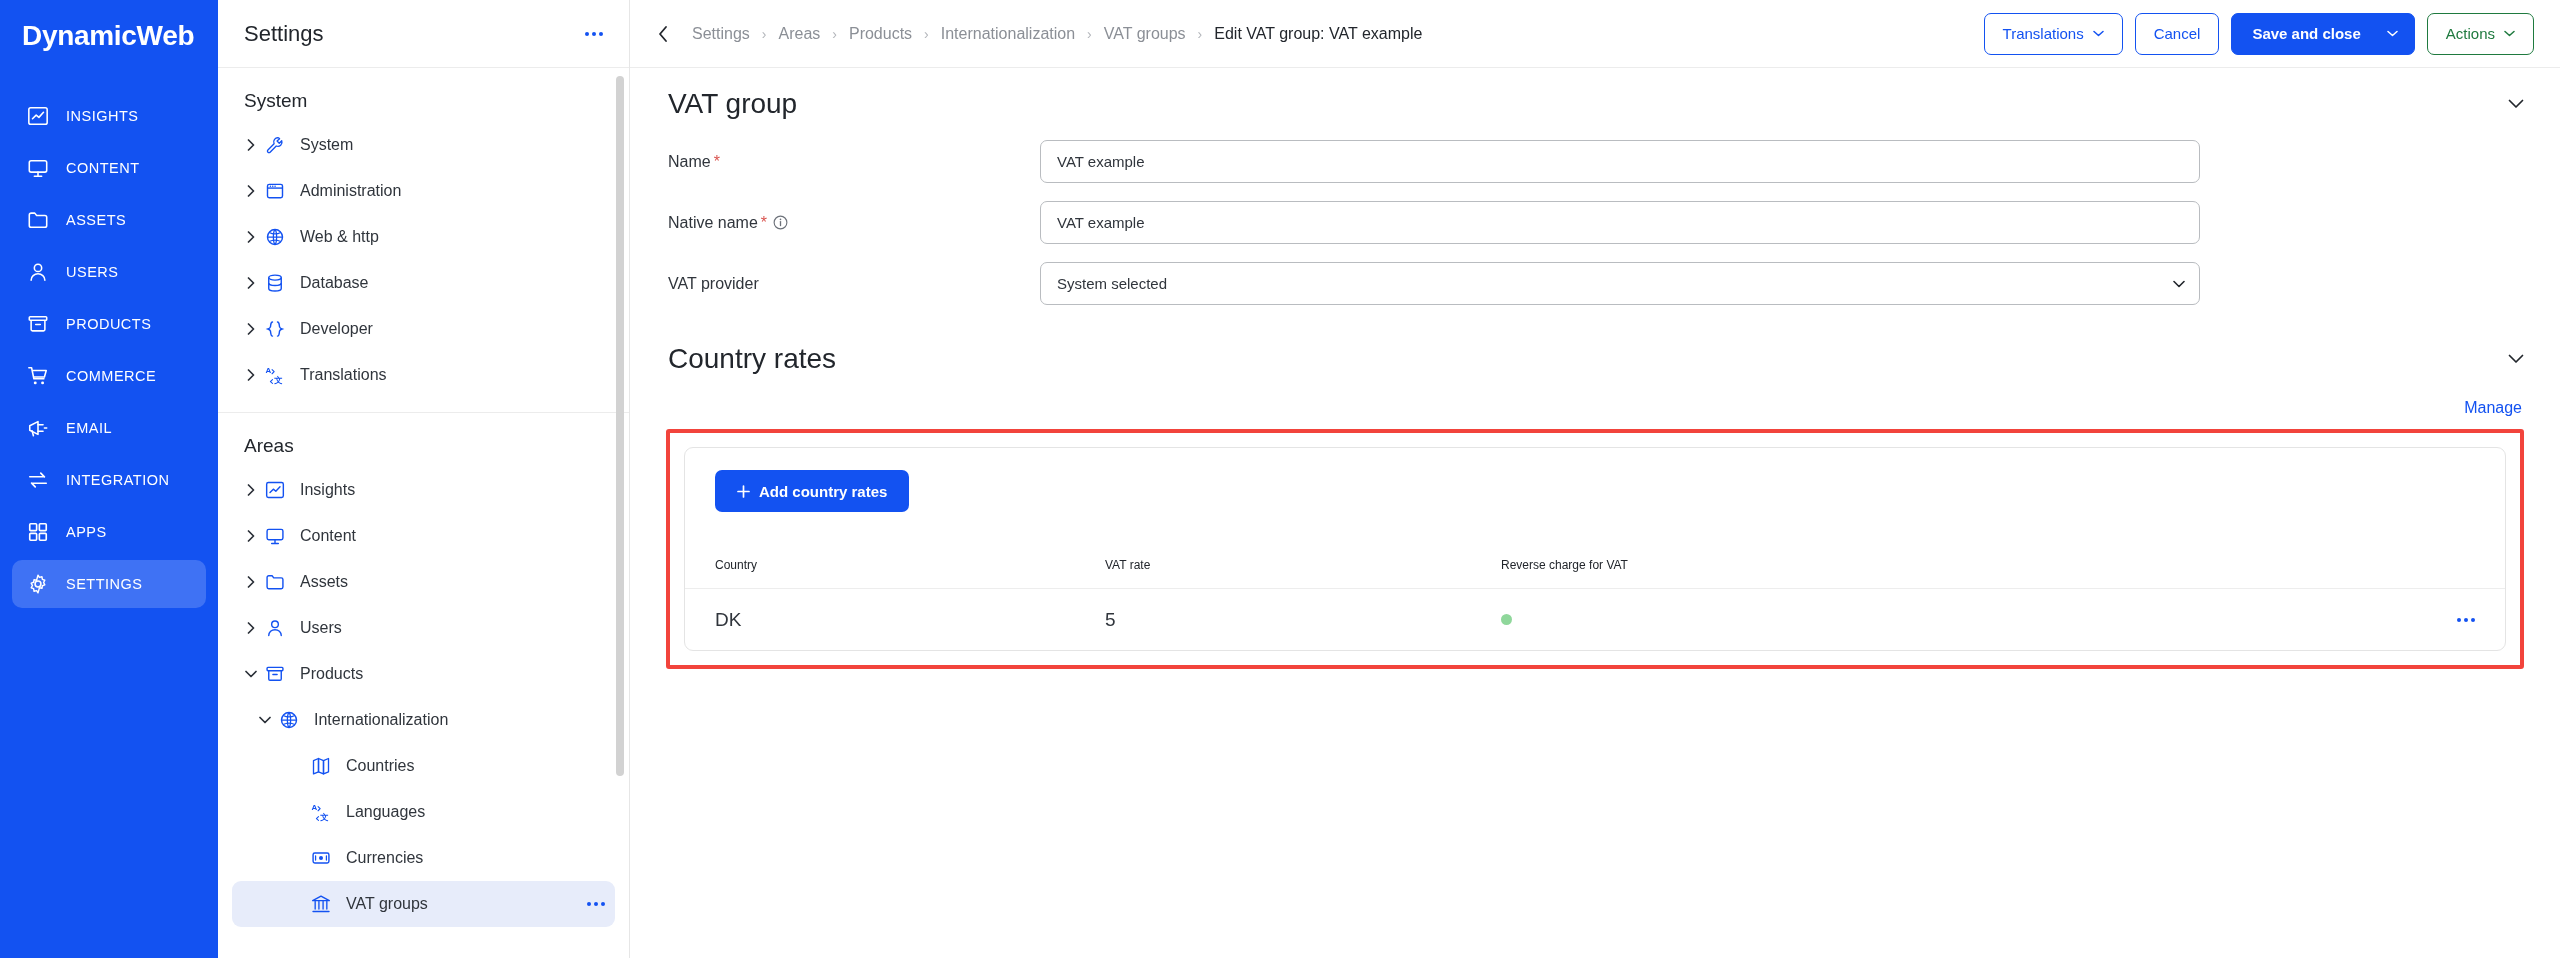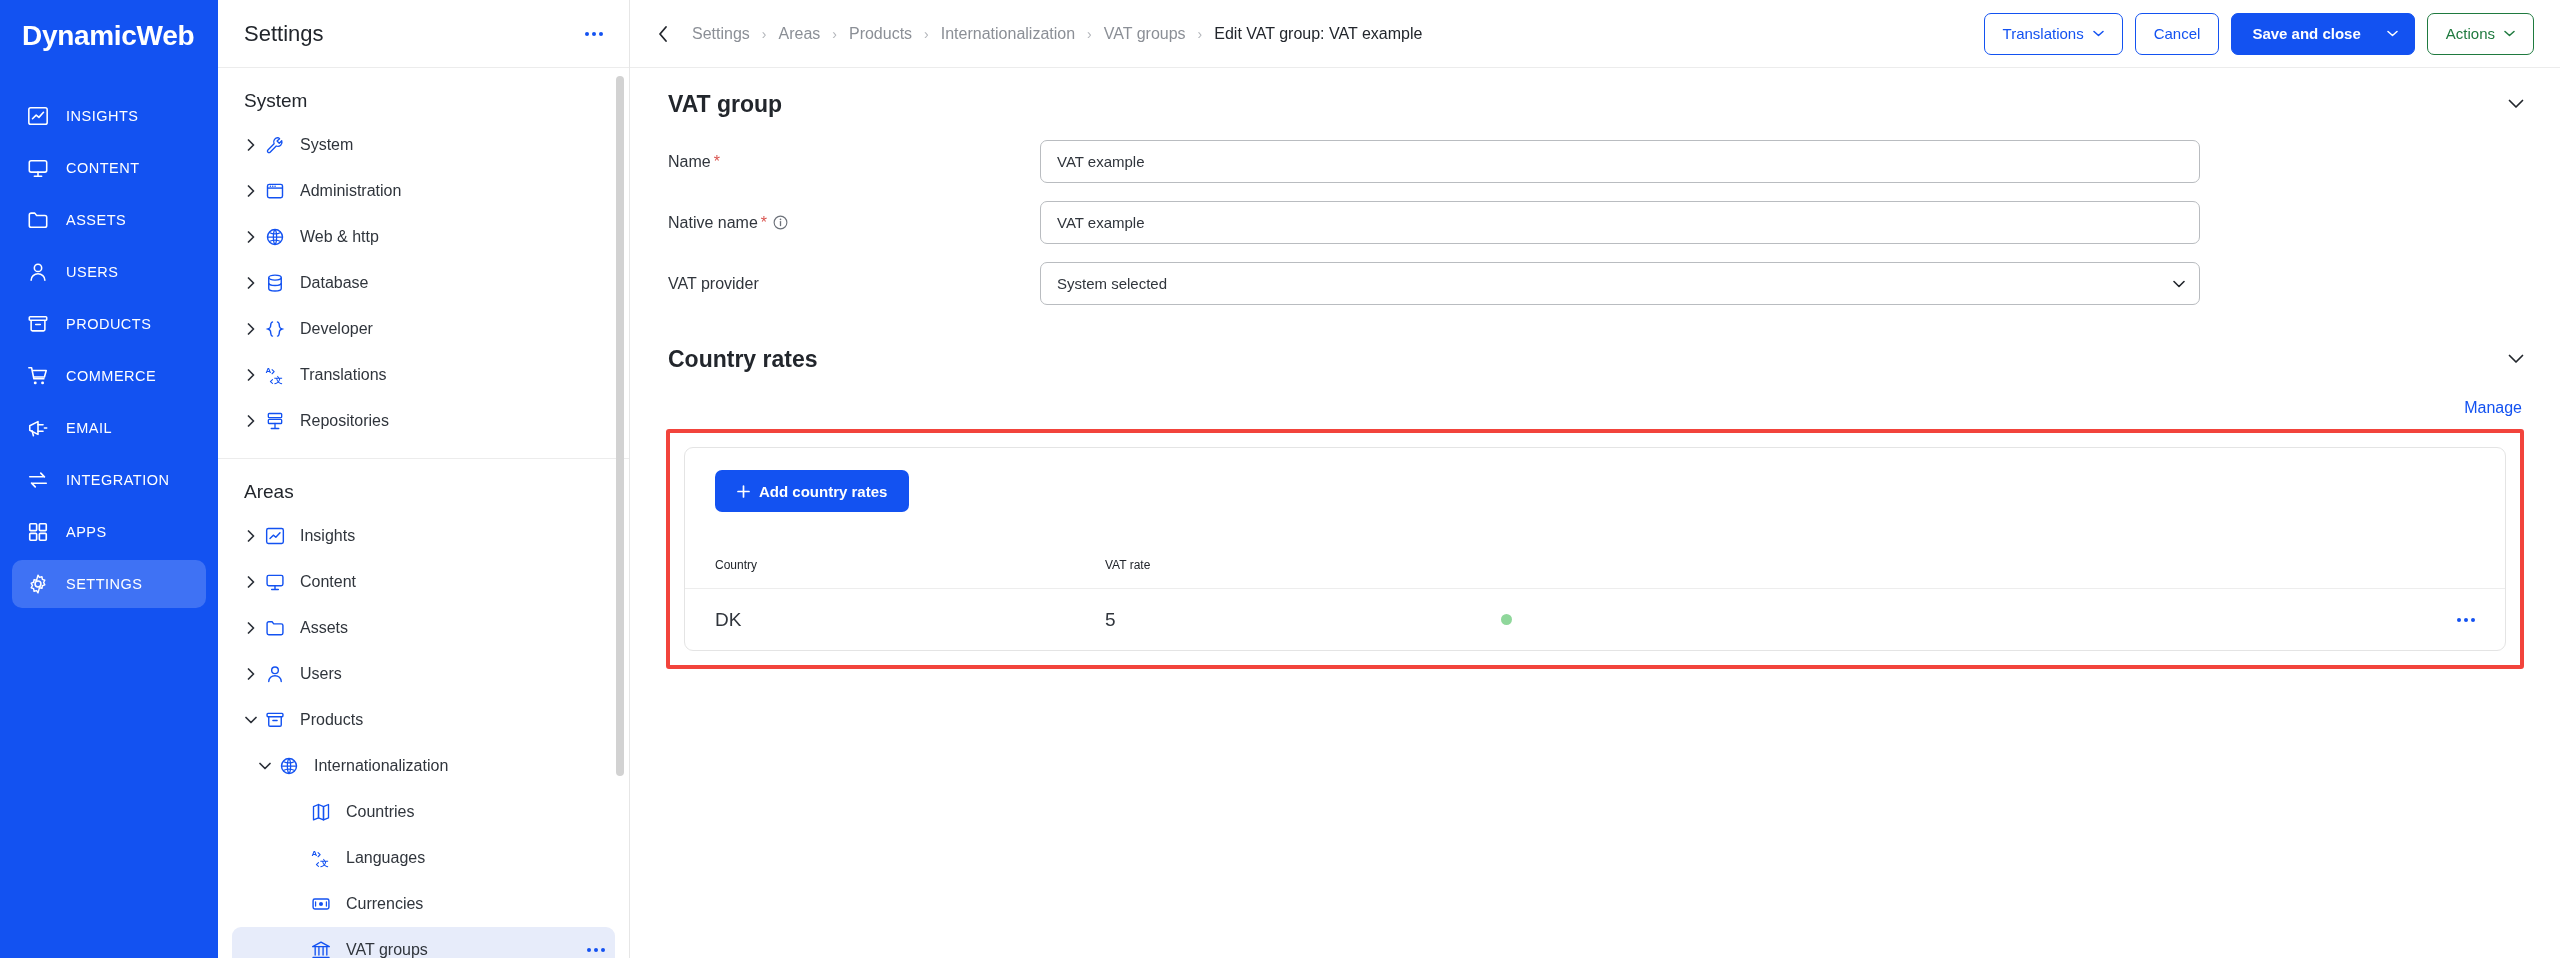--- a/index.html
+++ b/index.html
@@ -124,21 +124,21 @@
 
   #scrollwrap { flex: 1; overflow: auto; padding: 0; }
   #card {
     background: #ffffff; margin: 0; min-height: 100%;
     padding: 0 0 40px 0;
   }
   .sec-head {
     display: flex; align-items: center; padding: 0 36px 0 38px;
     height: 72px;
   }
-  .sec-title { font-size: 23px; color: #22262c; font-weight: 700; flex: 1; }
+  .sec-title { font-size: 28px; color: #22262c; font-weight: 400; flex: 1; }
   .sec-caret { color: #22262c; display: flex; align-items: center; cursor: pointer; }
 
   .frow { display: flex; align-items: center; padding: 0 38px; margin-bottom: 18px; }
   .flabel {
     width: 332px; flex: 0 0 332px; font-size: 16px; color: #30353c;
     display: flex; align-items: center; gap: 3px;
   }
   .req { color: #d9534f; font-size: 16px; }
   .info-ic { display: flex; align-items: center; color: #6c7179; margin-left: 3px; }
   .fctl { flex: 1; max-width: 1200px; padding-left: 40px; }
@@ -386,35 +386,20 @@
         </span>
         <span class="tw-ic">
           <svg width="20" height="20" viewBox="0 0 24 24" fill="none">
             <text x="0.5" y="10" font-family="Liberation Sans, sans-serif" font-size="9.5" font-weight="700" fill="#1352f1">A</text>
             <path d="M8.5 5.5l2.5 2.5-2.5 2.5" stroke="#1352f1" stroke-width="1.3" fill="none" stroke-linecap="round" stroke-linejoin="round"></path>
             <text x="11" y="22" font-family="Liberation Sans, sans-serif" font-size="10" font-weight="700" fill="#1352f1">文</text>
             <path d="M9 17.5l-2.5 2.5 2.5 2" stroke="#1352f1" stroke-width="1.3" fill="none" stroke-linecap="round" stroke-linejoin="round"></path>
           </svg>
         </span>
         <span class="tw-label">Translations</span>
-      </div>
-      <div class="tree-row ind-0">
-        <span class="tw-caret">
-          <svg width="8" height="12" viewBox="0 0 8 12">
-            <path d="M1.5 1l5 5-5 5" stroke="#2b3038" stroke-width="1.7" fill="none" stroke-linecap="round" stroke-linejoin="round"></path>
-          </svg>
-        </span>
-        <span class="tw-ic">
-          <svg width="20" height="20" viewBox="0 0 24 24" fill="none">
-            <rect x="4" y="3" width="16" height="5" rx="1" stroke="#1352f1" stroke-width="1.6" fill="none"></rect>
-            <rect x="4" y="10" width="16" height="5" rx="1" stroke="#1352f1" stroke-width="1.6" fill="none"></rect>
-            <path d="M12 15v6M7.5 21h9" stroke="#1352f1" stroke-width="1.6" stroke-linecap="round"></path>
-          </svg>
-        </span>
-        <span class="tw-label">Repositories</span>
       </div>
       <div class="tree-divider"></div>
       <div class="tree-section-title">Areas</div>
       <div class="tree-row ind-0">
         <span class="tw-caret">
           <svg width="8" height="12" viewBox="0 0 8 12">
             <path d="M1.5 1l5 5-5 5" stroke="#2b3038" stroke-width="1.7" fill="none" stroke-linecap="round" stroke-linejoin="round"></path>
           </svg>
         </span>
         <span class="tw-ic">
@@ -680,20 +665,21 @@
               <svg width="13" height="13" viewBox="0 0 13 13">
                   <path d="M6.5 1v11M1 6.5h11" stroke="#ffffff" stroke-width="1.7" stroke-linecap="round"></path>
                 </svg>
             </span>
             <span>Add country rates</span>
           </button>
           <div id="rates-table">
             <div class="th-row">
               <div class="c-country">Country</div>
               <div class="c-rate">VAT rate</div>
+              <div class="c-rev">Reverse charge for VAT</div>
               <div class="c-act"></div>
             </div>
             <div id="rates-body">
                 <div class="tb-row">
                   <div class="c-country">DK</div>
                   <div class="c-rate">5</div>
                   <div class="c-rev">
                     <span class="dot-green"></span>
                   </div>
                   <div class="c-act">

